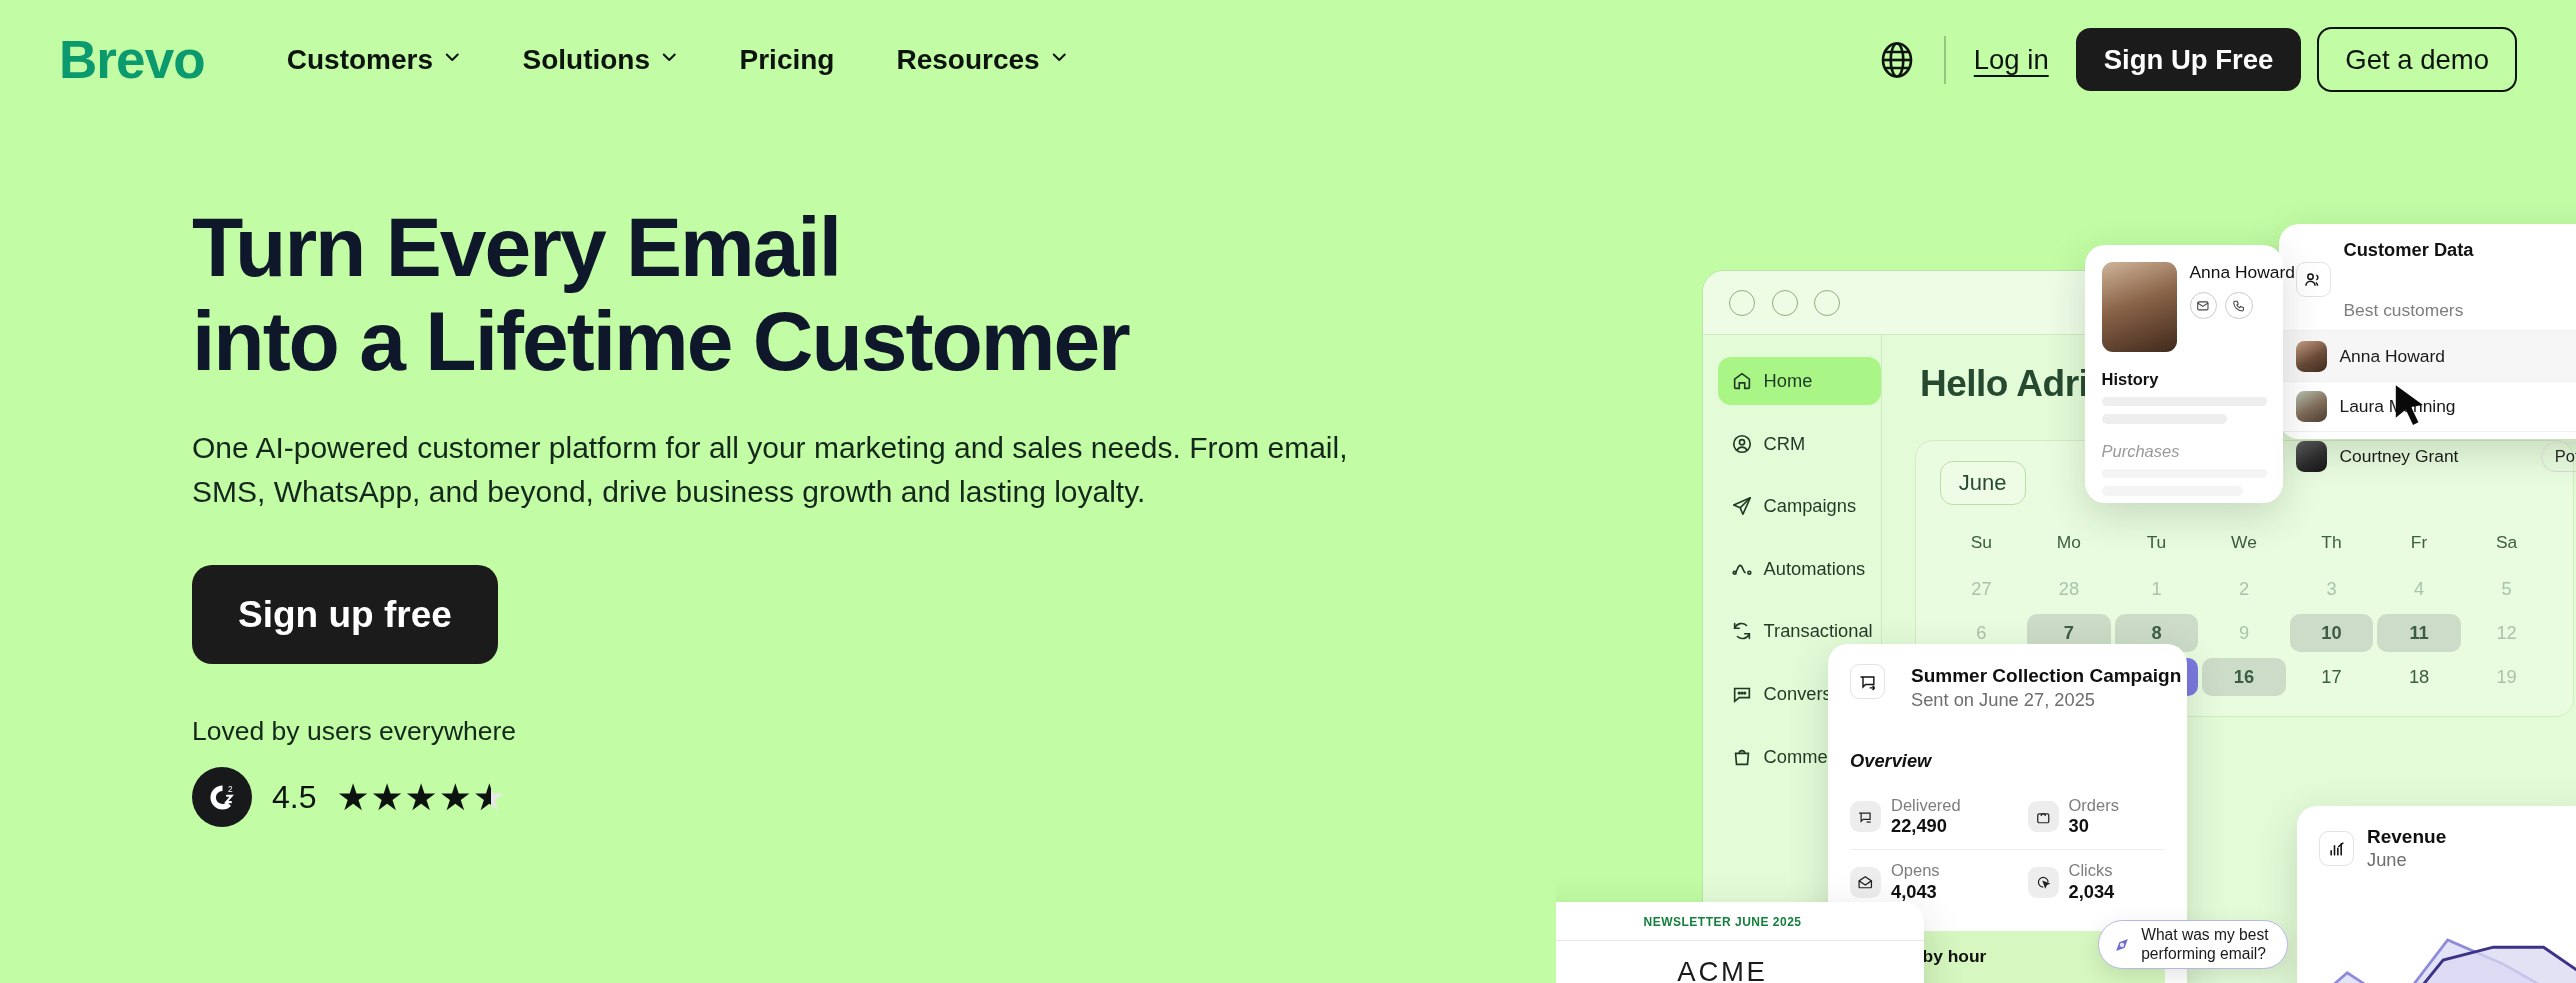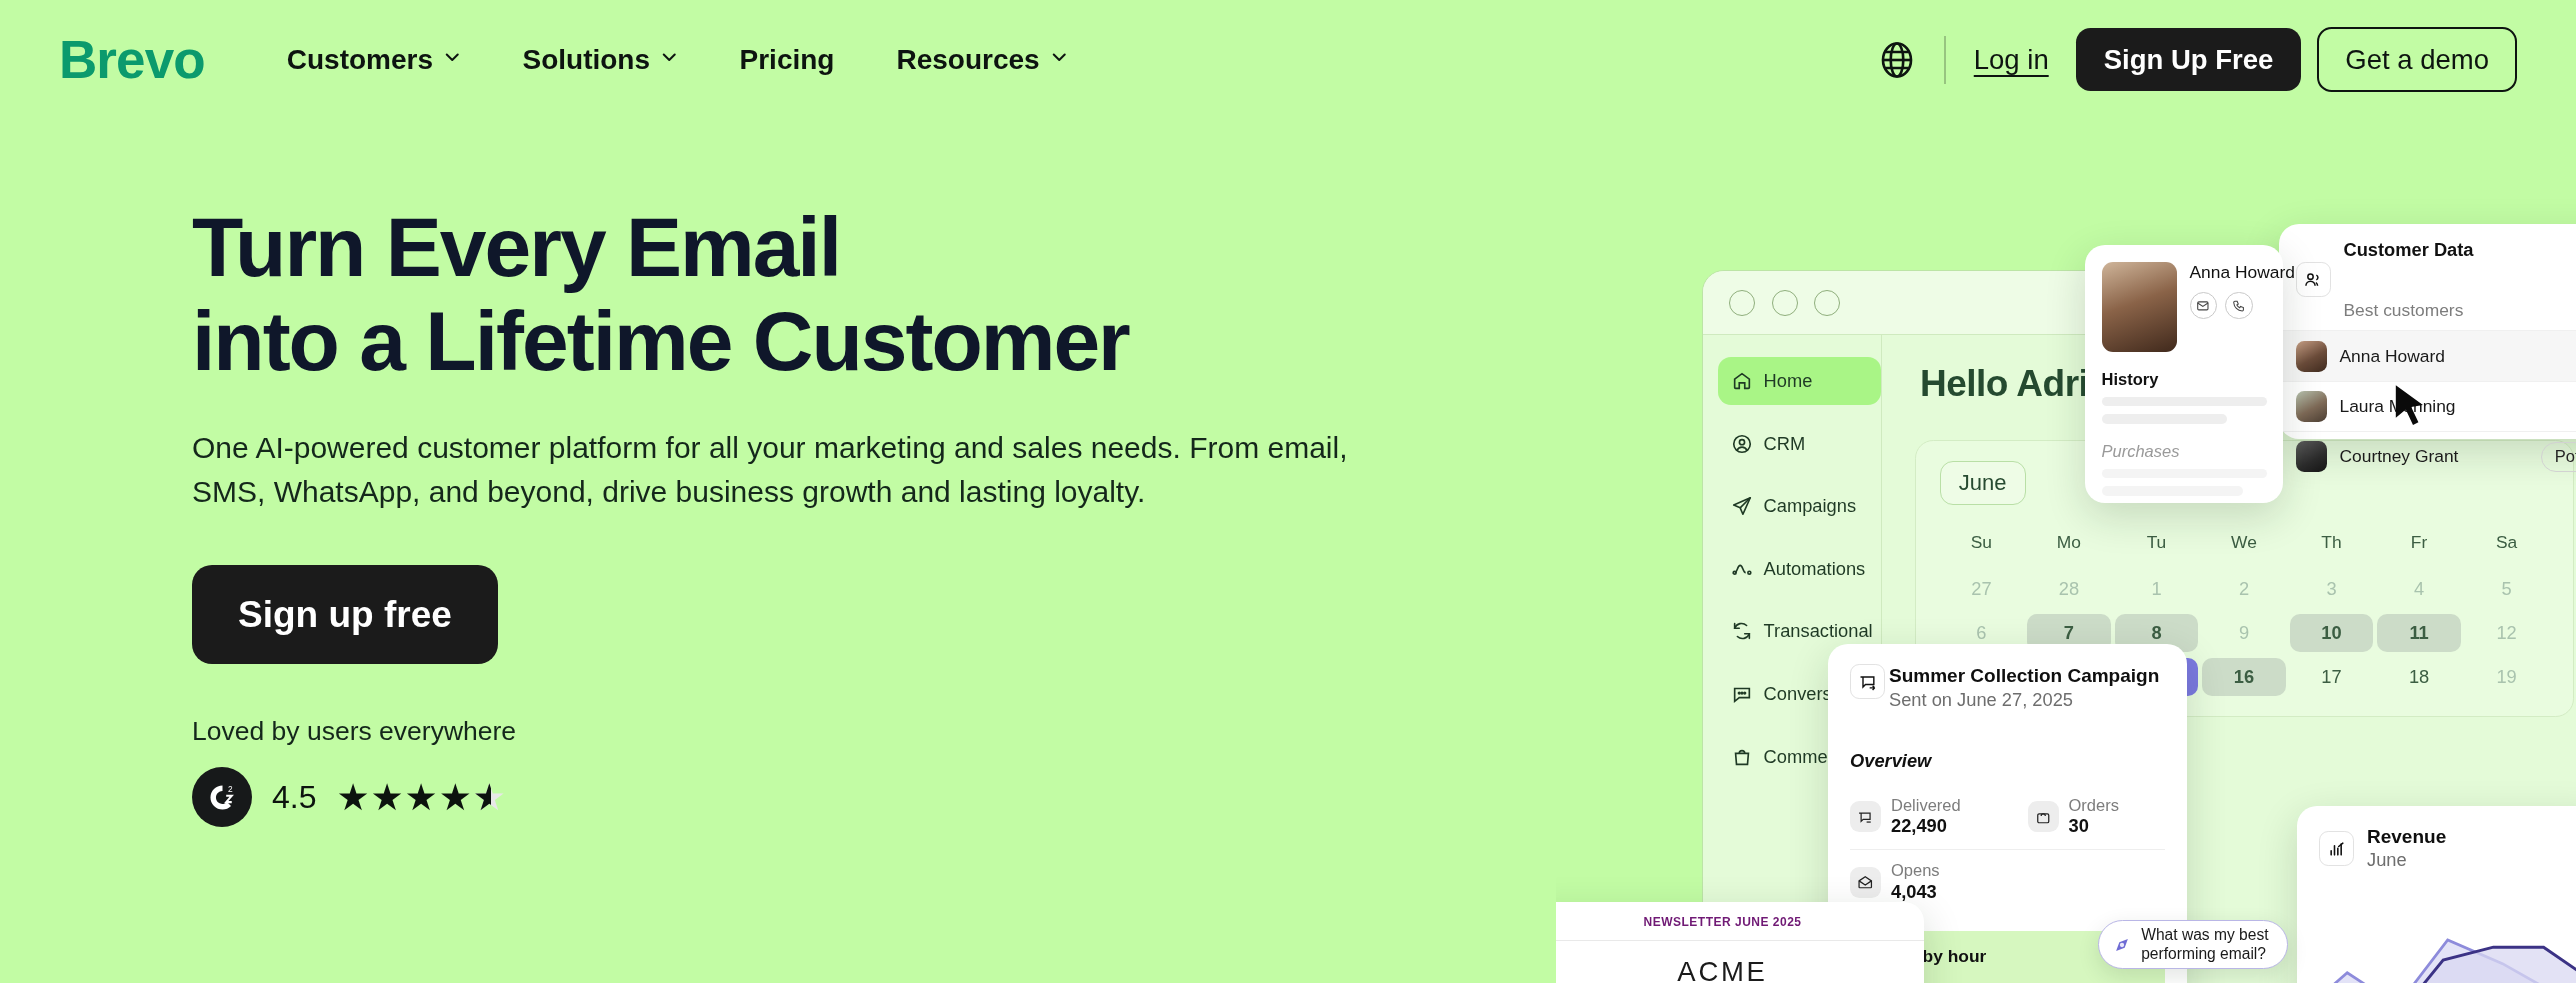--- a/index.html
+++ b/index.html
@@ -141,21 +141,21 @@
   .cd-s{font-size:17.4px;color:#7d7d7d;line-height:1.25;margin-top:39px;}
   .crow{display:flex;align-items:center;gap:13px;padding:9.2px 16.5px;border-top:0.9px solid #f0f0f0;}
   .crow.hl{background:#f6f6f6;}
   .av{width:31px;height:31px;border-radius:8.2px;overflow:hidden;flex:0 0 auto;}
   .cn{font-size:17.4px;color:#1a1a1a;white-space:nowrap;}
   .badge{margin-left:auto;border:1.3px solid #d2d2d2;border-radius:915px;padding:4.6px 13px;font-size:16.5px;color:#242424;white-space:nowrap;}
 
   .cursor{position:absolute;left:838px;top:383px;width:0;height:0;z-index:40;}
 
   .camp{left:272px; top:644px; width:359px; height:366px; padding:20px 22px;}
-  .camp-h{display:flex;align-items:flex-start;gap:4px;}
+  .camp-h{display:flex;align-items:flex-start;gap:26px;}
   .camp-t{font-size:19px;font-weight:700;color:#0f0f0f;line-height:1.25;white-space:nowrap;}
   .camp-s{font-size:18.3px;color:#6e6e6e;line-height:1.3;}
   .ov{font-size:18.3px;font-weight:700;color:#111;margin-top:38px;font-style:italic;}
   .mgrid{margin-top:13px;display:grid;grid-template-columns:1fr 1fr;}
   .mcell{display:flex;align-items:center;gap:10px;padding:11px 0;}
   .mcell:nth-child(1),.mcell:nth-child(2){border-bottom:0.9px solid #eee;}
   .mcell:nth-child(2),.mcell:nth-child(4){padding-left:20px;}
   .msq{width:31px;height:31px;border-radius:9.2px;background:#ededed;display:flex;align-items:center;justify-content:center;flex:0 0 auto;}
   .ml{font-size:16.5px;color:#7d7d7d;line-height:1.2;}
   .mv{font-size:18.3px;font-weight:700;color:#111;line-height:1.25;}
@@ -175,21 +175,21 @@
   .rev-t{font-size:19px;font-weight:700;color:#0f0f0f;line-height:1.2;}
   .rev-s{font-size:18.3px;color:#6e6e6e;line-height:1.25;}
   .revchart{position:absolute;left:0;right:0;bottom:0;height:137px;}
 
   
   .phone{
     position:absolute;left:-35px;top:902px;width:403px;height:302px;
     background:#fff;border-radius:20px;box-shadow:0 13px 40px rgba(20,40,20,.16);
     overflow:hidden;
   }
-  .ph-kicker{text-align:center;font-size:12px;letter-spacing:0.5px;color:#701a75;padding:13px 0 11px;border-bottom:0.9px solid #e9e9e9;font-weight:700;}
+  .ph-kicker{text-align:center;font-size:12px;letter-spacing:0.5px;color:#15803d;padding:13px 0 11px;border-bottom:0.9px solid #e9e9e9;font-weight:700;}
   .ph-brand{text-align:center;font-size:27.5px;letter-spacing:2.7px;color:#1b1b1b;padding:14.6px 0 13px;}
 </style>
 </head>
 <body>
 
 <div class="nav">
   <div class="brand">Brevo</div>
 
   <div class="nav-links">
     <div class="nav-item">
@@ -527,20 +527,32 @@
             <svg width="16.5" height="16.5" viewBox="0 0 24 24" fill="none" stroke="#222" stroke-width="1.8">
               <path d="M3 10l9-6 9 6v9a1 1 0 0 1-1 1H4a1 1 0 0 1-1-1z"></path>
               <path d="M3 10l9 6 9-6"></path>
             </svg>
           </span>
         <span>
             <div class="ml">Opens</div>
             <div class="mv">4,043</div>
           </span>
       </div>
+      <div class="mcell">
+        <span class="msq">
+            <svg width="16.5" height="16.5" viewBox="0 0 24 24" fill="none" stroke="#222" stroke-width="1.8">
+              <path d="M19 12a7 7 0 1 0-7 7"></path>
+              <path d="M12 11l8 3-3.3 1.4L15 19z" fill="#222"></path>
+            </svg>
+          </span>
+        <span>
+            <div class="ml">Clicks</div>
+            <div class="mv">2,034</div>
+          </span>
+      </div>
     </div>
     <div class="cbh">
       <span>Clicks by hour</span>
     </div>
   </div>
 
   <div class="aipill">
     <span class="diam">
       <svg width="20" height="20" viewBox="0 0 24 24">
           <path d="M12 2l4.5 10L12 22 7.5 12z" fill="#6f6cd4" transform="rotate(45 12 12)"></path>

